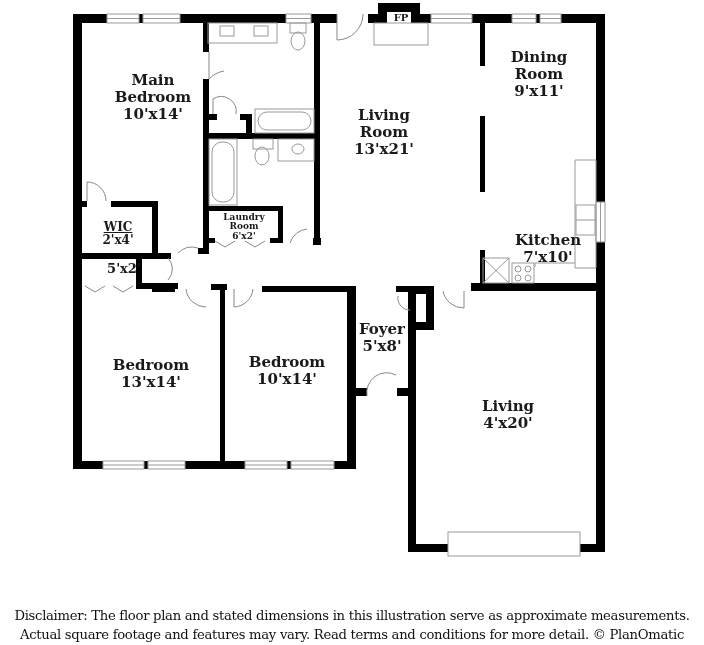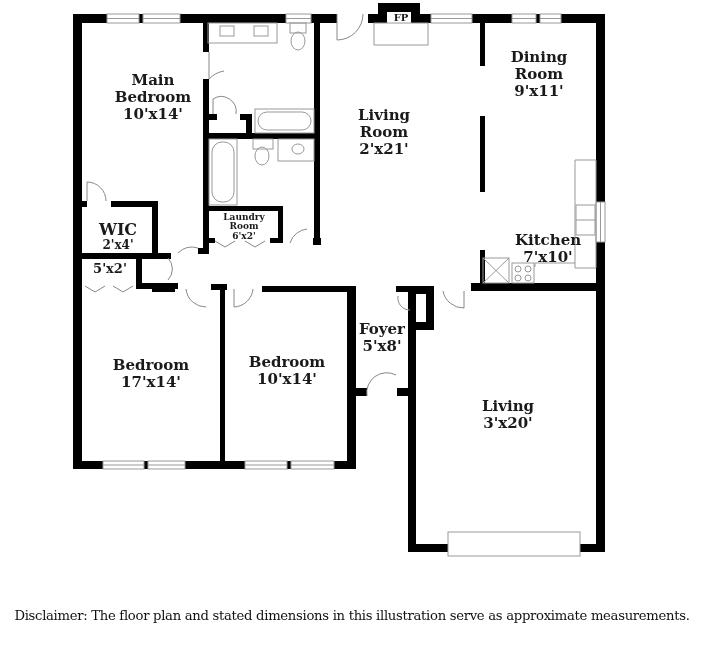--- a/index.html
+++ b/index.html
@@ -164,68 +164,69 @@
 
 <div class="room-label" style="left:153px; top:72px;">
   <span class="name">Main</span>
   <span class="name">Bedroom</span>
   <span class="dim">10'x14'</span>
 </div>
 
 <div class="room-label" style="left:384px; top:107px;">
   <span class="name">Living</span>
   <span class="name">Room</span>
-  <span class="dim">2'x21'</span>
+  <span class="dim">13'x21'</span>
 </div>
 
 <div class="room-label" style="left:539px; top:49px;">
   <span class="name">Dining</span>
   <span class="name">Room</span>
   <span class="dim">9'x11'</span>
 </div>
 
 <div class="room-label" style="left:548px; top:196px;margin-top:36px;">
   <span class="name">Kitchen</span>
   <span class="dim">7'x10'</span>
 </div>
 
 <div class="room-label" style="left:118px; top:221px; font-size:12px;">
-  <span class="name" style="font-size:16px;">WIC</span>
+  <span class="name" style="font-size:12px;text-decoration:underline;">WIC</span>
   <span class="dim" style="font-size:12px;">2'x4'</span>
 </div>
 
-<div class="room-label" style="left:110px; top:262px;">
+<div class="room-label" style="left:124px; top:262px;">
   <span class="dim" style="font-size:13px;">5'x2'</span>
 </div>
 
 <div class="room-label small" style="left:244px; top:213px;">
   <span class="name">Laundry</span>
   <span class="name">Room</span>
   <span class="dim">6'x2'</span>
 </div>
 
 <div class="room-label" style="left:151px; top:357px;">
   <span class="name">Bedroom</span>
-  <span class="dim">17'x14'</span>
+  <span class="dim">13'x14'</span>
 </div>
 
 <div class="room-label" style="left:287px; top:354px;">
   <span class="name">Bedroom</span>
   <span class="dim">10'x14'</span>
 </div>
 
 <div class="room-label" style="left:382px; top:321px;">
   <span class="name">Foyer</span>
   <span class="dim">5'x8'</span>
 </div>
 
 <div class="room-label" style="left:508px; top:398px;">
   <span class="name">Living</span>
-  <span class="dim">3'x20'</span>
+  <span class="dim">4'x20'</span>
 </div>
 
 <div class="room-label fp" style="left:401px; top:12px;">
   <span class="name">FP</span>
 </div>
 
 <div class="disclaimer">
   <span>Disclaimer: The floor plan and stated dimensions in this illustration serve as approximate measurements.</span>
+  <span>Actual square footage and features may vary. Read terms and conditions for more detail. © PlanOmatic</span>
 </div>
 
 </body></html>

